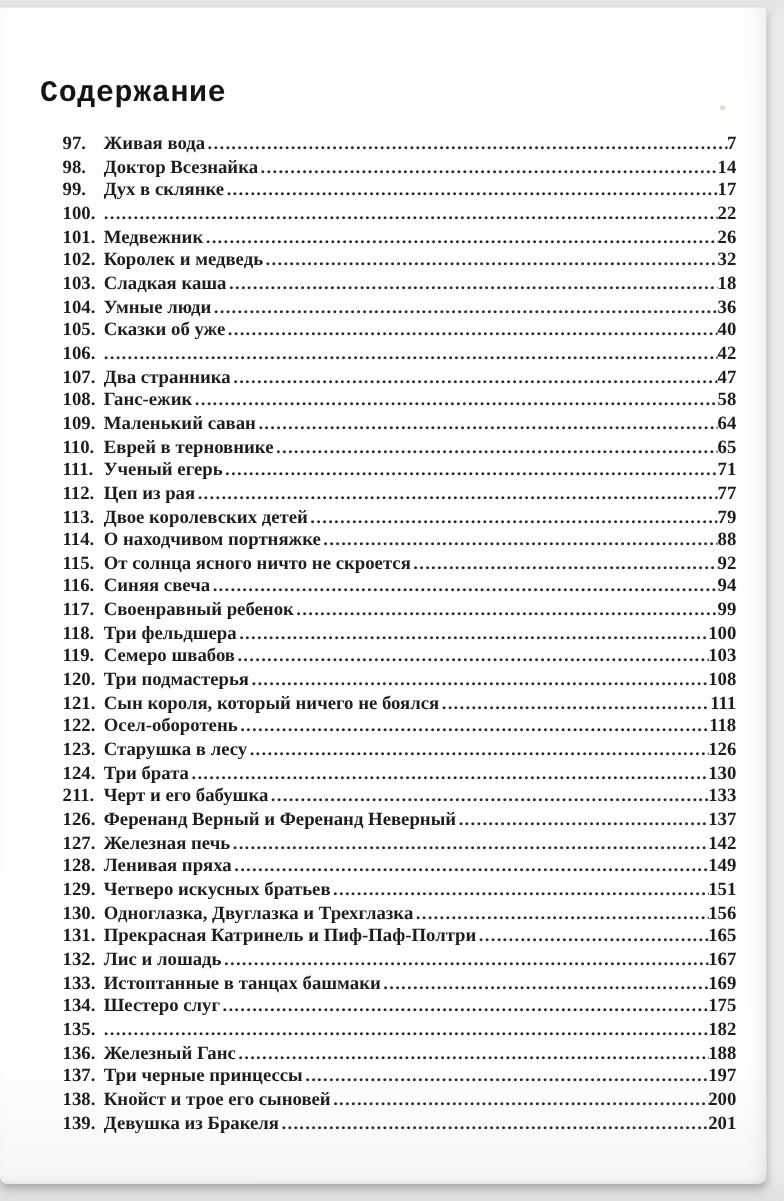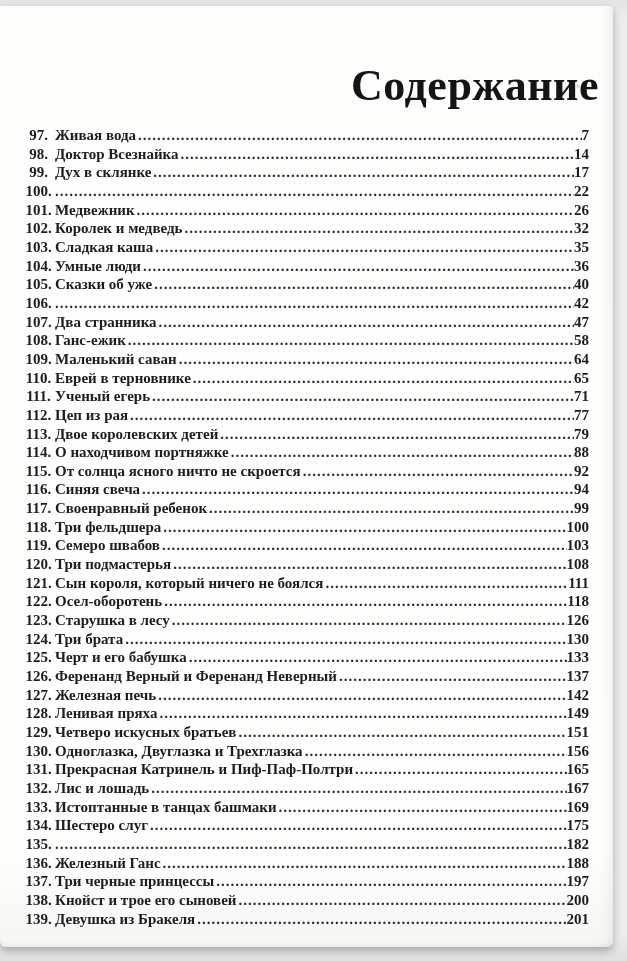--- a/index.html
+++ b/index.html
@@ -25,43 +25,45 @@
       inset 0 -6px 10px -8px rgba(0,0,0,0.12),
       0 4px 8px rgba(90,90,90,0.45);
     padding:58px 24px 0 22px;
   }
   .speck {
     position:absolute; left:576px; top:84px;
     width:4px; height:4px; border-radius:50%;
     background:rgba(190,180,140,0.45);
   }
   h1.toc-title {
-    text-align:right;
-    font-size:44px;
+    text-align:left;
+    font-size:24px;
     font-weight:bold;
     letter-spacing:0.5px;
     color:#141414;
     line-height:1;
     transform:translateX(10px);
+    font-family:Liberation Mono, monospace;
   }
   .toc {
     margin-top:18px;
   }
   .row {
     display:flex;
     align-items:baseline;
     line-height:18.65px;
     font-size:15px;
     font-weight:bold;
     color:#1d1d1d;
     white-space:nowrap;
   }
   .num {
     flex:0 0 33px;
-    text-align:center;
+    text-align:left;
+    margin-left:28px;
   }
   .ttl {
     flex:0 0 auto;
     padding-right:2px;
   }
   .dots {
     flex:1 1 auto;
     overflow:hidden;
     letter-spacing:1px;
     color:#2a2a2a;
@@ -118,21 +120,21 @@
     <span class="num">102.</span>
     <span class="ttl">Королек и медведь</span>
     <span class="dots">............................................................................................................................................................................................................................................................................................................</span>
     <span class="pg">32</span>
   </div>
 
   <div class="row">
     <span class="num">103.</span>
     <span class="ttl">Сладкая каша</span>
     <span class="dots">............................................................................................................................................................................................................................................................................................................</span>
-    <span class="pg">35</span>
+    <span class="pg">18</span>
   </div>
 
   <div class="row">
     <span class="num">104.</span>
     <span class="ttl">Умные люди</span>
     <span class="dots">............................................................................................................................................................................................................................................................................................................</span>
     <span class="pg">36</span>
   </div>
 
   <div class="row">
@@ -268,21 +270,21 @@
   </div>
 
   <div class="row">
     <span class="num">124.</span>
     <span class="ttl">Три брата</span>
     <span class="dots">............................................................................................................................................................................................................................................................................................................</span>
     <span class="pg">130</span>
   </div>
 
   <div class="row">
-    <span class="num">125.</span>
+    <span class="num">211.</span>
     <span class="ttl">Черт и его бабушка</span>
     <span class="dots">............................................................................................................................................................................................................................................................................................................</span>
     <span class="pg">133</span>
   </div>
 
   <div class="row">
     <span class="num">126.</span>
     <span class="ttl">Ференанд Верный и Ференанд Неверный</span>
     <span class="dots">............................................................................................................................................................................................................................................................................................................</span>
     <span class="pg">137</span>

